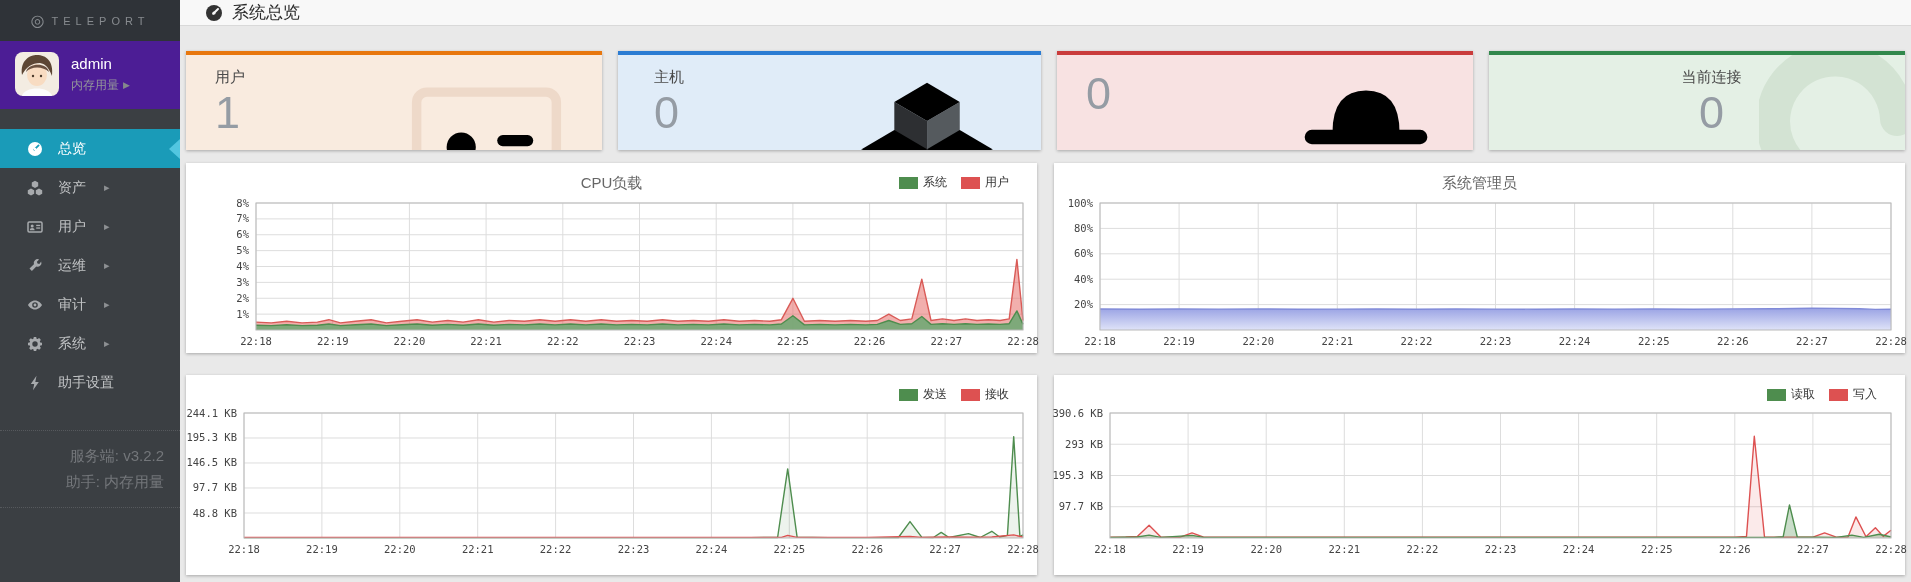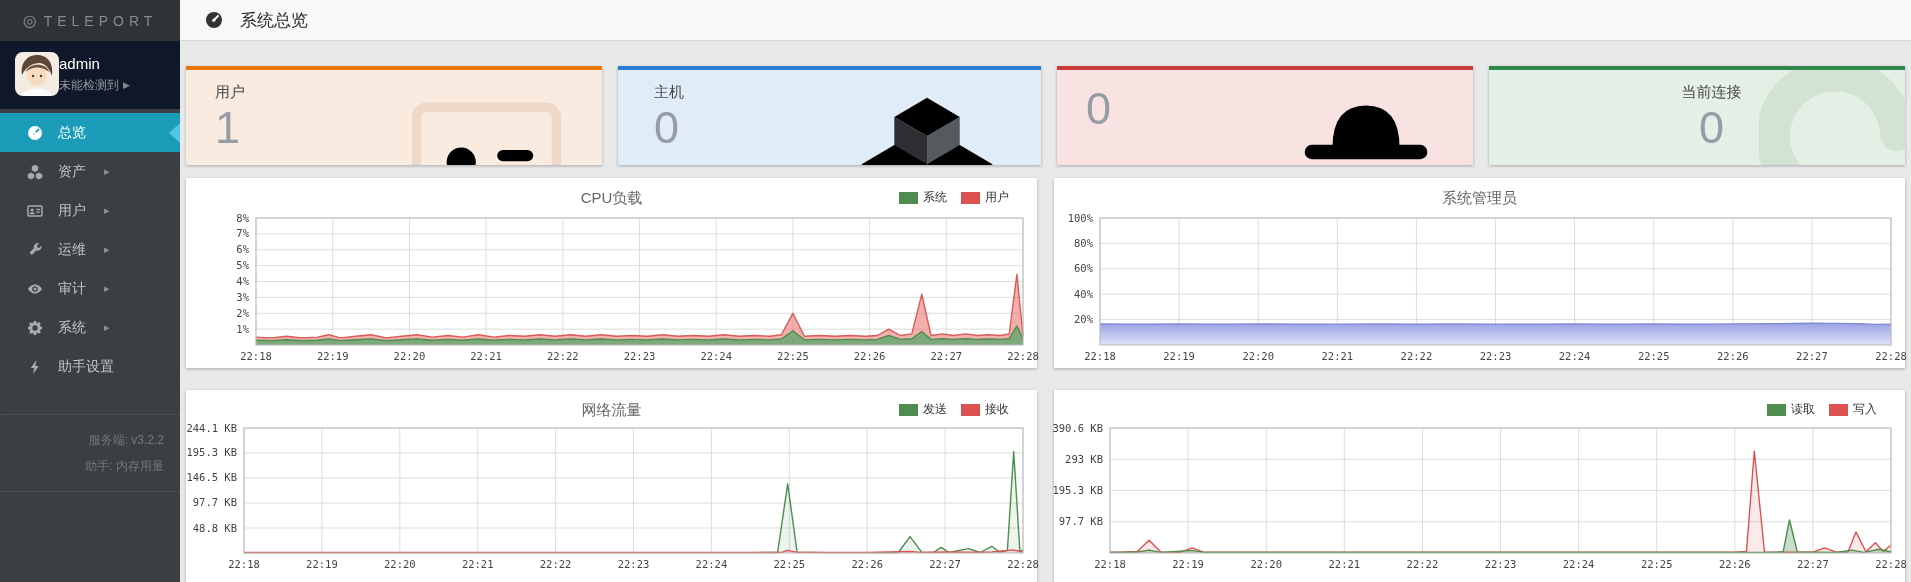--- a/index.html
+++ b/index.html
@@ -7,46 +7,46 @@
   body {
     width:1911px; height:582px; overflow:hidden; position:relative;
     background:#e9e9e9; font-family:"Liberation Sans", sans-serif;
   }
   
   .sidebar { position:absolute; left:0; top:0; width:180px; height:582px;
     background:#3b3f43; color:#bdbfc1; display:flex; flex-direction:column; }
   .logo-bar { height:41px; flex:none; background:#2f3338; display:flex;
     align-items:center; justify-content:center; gap:7px; color:#878b8f; cursor:pointer; }
   .logo-mark { font-size:16px; line-height:1; }
-  .logo-text { font-size:14px; letter-spacing:5px; }
-  .user-block { flex:none; background:#0f172a; padding:11px 14px 13px 15px;
-    display:flex; align-items:center; cursor:pointer; }
+  .logo-text { font-size:11px; letter-spacing:5px; }
+  .user-block { flex:none; background:#4c1d95; padding:11px 14px 13px 15px;
+    display:flex; align-items:center; gap:12px; cursor:pointer; }
   .avatar { width:44px; height:44px; border-radius:8px; overflow:hidden; flex:none; }
   .user-name { color:#ffffff; font-size:15px; margin-bottom:5px; }
   .user-role { font-size:12px; color:#94979a; display:flex; align-items:center; gap:4px; }
   .role-arrow { font-size:9px; color:#85888c; }
-  .menu { margin-top:4px; }
+  .menu { margin-top:20px; }
   .menu-item { height:39px; display:flex; align-items:center; padding-left:27px;
     gap:15px; font-size:14px; color:#c2c4c6; cursor:pointer; position:relative; }
   .menu-item .mi-icon { width:16px; height:16px; flex:none; color:#a7aaad; display:flex; }
   .menu-item .mi-icon svg { width:16px; height:16px; fill:currentColor; }
   .menu-item.active { background:#1a9bb8; color:#ffffff; }
   .menu-item.active .mi-icon { color:#ffffff; }
   .menu-item .gauge-needle { stroke:#3b3f43; }
   .menu-item.active .gauge-needle { stroke:#1a9bb8; }
   .mi-chevron { font-size:11px; color:#8d9093; margin-left:3px; }
   .active-notch { position:absolute; right:0; top:50%; transform:translateY(-50%);
     width:0; height:0; border-top:10px solid transparent; border-bottom:10px solid transparent;
     border-right:11px solid #52c6e0; }
   .sidebar-footer { margin-top:28px; border-top:1px dotted #56595d; border-bottom:1px dotted #56595d;
-    padding:12px 16px; text-align:right; font-size:12px; color:#73767a; line-height:26px; }
+    padding:12px 16px; text-align:right; font-size:15px; color:#73767a; line-height:26px; }
   
   .main { margin-left:180px; height:582px; }
-  .top-bar { height:41px; background:#f8f8f8; border-bottom:1px solid #d9d9d9;
-    display:flex; align-items:center; gap:17px; padding-left:25px; }
+  .top-bar { height:26px; background:#f8f8f8; border-bottom:1px solid #d9d9d9;
+    display:flex; align-items:center; gap:9px; padding-left:25px; }
   .top-bar .hdr-icon { width:18px; height:18px; display:flex; }
   .top-bar h1 { margin:0; font-size:17px; font-weight:400; color:#2b2b2b; }
   .content { padding:25px 6px 0 6px; }
   
   .cards-row { display:flex; gap:16px; }
   .card { flex:1; height:99px; border-top:4px solid #999; position:relative;
     overflow:hidden; box-shadow:0 1px 3px rgba(0,0,0,0.28); padding:13px 0 0 29px; }
   .card-label { font-size:15px; color:#4a4a4a; }
   .card-value { font-size:45px; line-height:1; margin-top:3px; color:#959ca4; font-weight:400; }
   .card-wm { position:absolute; pointer-events:none; }
@@ -85,21 +85,21 @@
         <ellipse cx="22" cy="23" rx="10" ry="11" fill="#f8dcc2"></ellipse>
         <path d="M11 20 C13 11 32 10 34 20 C28 14 16 14 11 20 Z" fill="#6b5140"></path>
         <circle cx="18" cy="24" r="1.2" fill="#4a3a2c"></circle>
         <circle cx="26" cy="24" r="1.2" fill="#4a3a2c"></circle>
         <path d="M7 44 C9 34 35 34 37 44 Z" fill="#fcfcfc"></path>
       </svg>
     </span>
     <span class="user-meta">
       <div class="user-name">admin</div>
       <div class="user-role">
-        <span>未能检测到</span>
+        <span>内存用量</span>
         <span class="role-arrow">▶</span>
       </div>
     </span>
   </div>
   <nav class="menu">
       <div class="menu-item active">
         <span class="mi-icon">
           <svg viewBox="0 0 16 16">
             <circle cx="8" cy="8" r="7"></circle>
             <path class="gauge-needle" d="M7.3 8.7 L11.6 4.4" stroke-width="1.8" stroke-linecap="round" fill="none"></path>
@@ -379,21 +379,20 @@
             <line x1="58" y1="62.98975829578042" x2="837" y2="62.98975829578042" stroke="#dddddd" stroke-width="1"></line>
             <text x="51" y="66.48975829578042" text-anchor="end" font-size="10.5" font-family="&quot;DejaVu Sans Mono&quot;, monospace" fill="#444444">195.3 KB</text>
             <line x1="58" y1="38" x2="837" y2="38" stroke="#dddddd" stroke-width="1"></line>
             <text x="51" y="41.5" text-anchor="end" font-size="10.5" font-family="&quot;DejaVu Sans Mono&quot;, monospace" fill="#444444">244.1 KB</text>
             <path d="M58.0,163 L58.0,162.6 L97.0,162.6 L135.9,162.6 L174.8,162.6 L213.8,162.6 L252.8,162.6 L291.7,162.6 L330.6,162.6 L369.6,162.6 L408.6,162.6 L447.5,162.6 L486.5,162.6 L525.4,162.6 L564.4,162.6 L591.6,162.5 L601.7,93.9 L611.1,162.2 L642.3,162.6 L681.2,162.6 L712.4,162.5 L724.0,146.6 L735.7,162.2 L747.4,162.5 L755.2,157.4 L763.0,162.5 L782.5,158.6 L794.2,162.5 L805.8,156.3 L813.6,162.0 L821.4,160.4 L827.7,61.6 L833.9,161.5 L837.0,159.9 L837.0,163 Z" fill="rgba(78,141,78,0.10)" stroke="none"></path>
             <polyline points="58.0,162.6 97.0,162.6 135.9,162.6 174.8,162.6 213.8,162.6 252.8,162.6 291.7,162.6 330.6,162.6 369.6,162.6 408.6,162.6 447.5,162.6 486.5,162.6 525.4,162.6 564.4,162.6 591.6,162.5 601.7,93.9 611.1,162.2 642.3,162.6 681.2,162.6 712.4,162.5 724.0,146.6 735.7,162.2 747.4,162.5 755.2,157.4 763.0,162.5 782.5,158.6 794.2,162.5 805.8,156.3 813.6,162.0 821.4,160.4 827.7,61.6 833.9,161.5 837.0,159.9" fill="none" stroke="#4e8d4e" stroke-width="1.4" stroke-linejoin="round"></polyline>
             <path d="M58.0,163 L58.0,162.4 L135.9,162.4 L213.8,162.4 L291.7,162.4 L369.6,162.4 L447.5,162.4 L525.4,162.4 L595.5,162.4 L601.7,160.4 L611.1,162.4 L681.2,162.4 L724.0,161.5 L735.7,162.4 L759.1,162.0 L782.5,162.2 L805.8,162.0 L827.7,159.9 L837.0,162.0 L837.0,163 Z" fill="rgba(221,81,81,0.15)" stroke="none"></path>
             <polyline points="58.0,162.4 135.9,162.4 213.8,162.4 291.7,162.4 369.6,162.4 447.5,162.4 525.4,162.4 595.5,162.4 601.7,160.4 611.1,162.4 681.2,162.4 724.0,161.5 735.7,162.4 759.1,162.0 782.5,162.2 805.8,162.0 827.7,159.9 837.0,162.0" fill="none" stroke="#dd5151" stroke-width="1.4" stroke-linejoin="round"></polyline>
             <rect x="58" y="38" width="779" height="125" fill="none" stroke="#b9b9b9" stroke-width="1"></rect>
           </svg>
-          <h2 class="panel-title">网络流量</h2>
           <div class="legend">
             <span class="legend-item">
               <span class="swatch" style="background:#4e8d4e"></span>
               <span>发送</span>
             </span>
             <span class="legend-item">
               <span class="swatch" style="background:#dd5151"></span>
               <span>接收</span>
             </span>
           </div>

